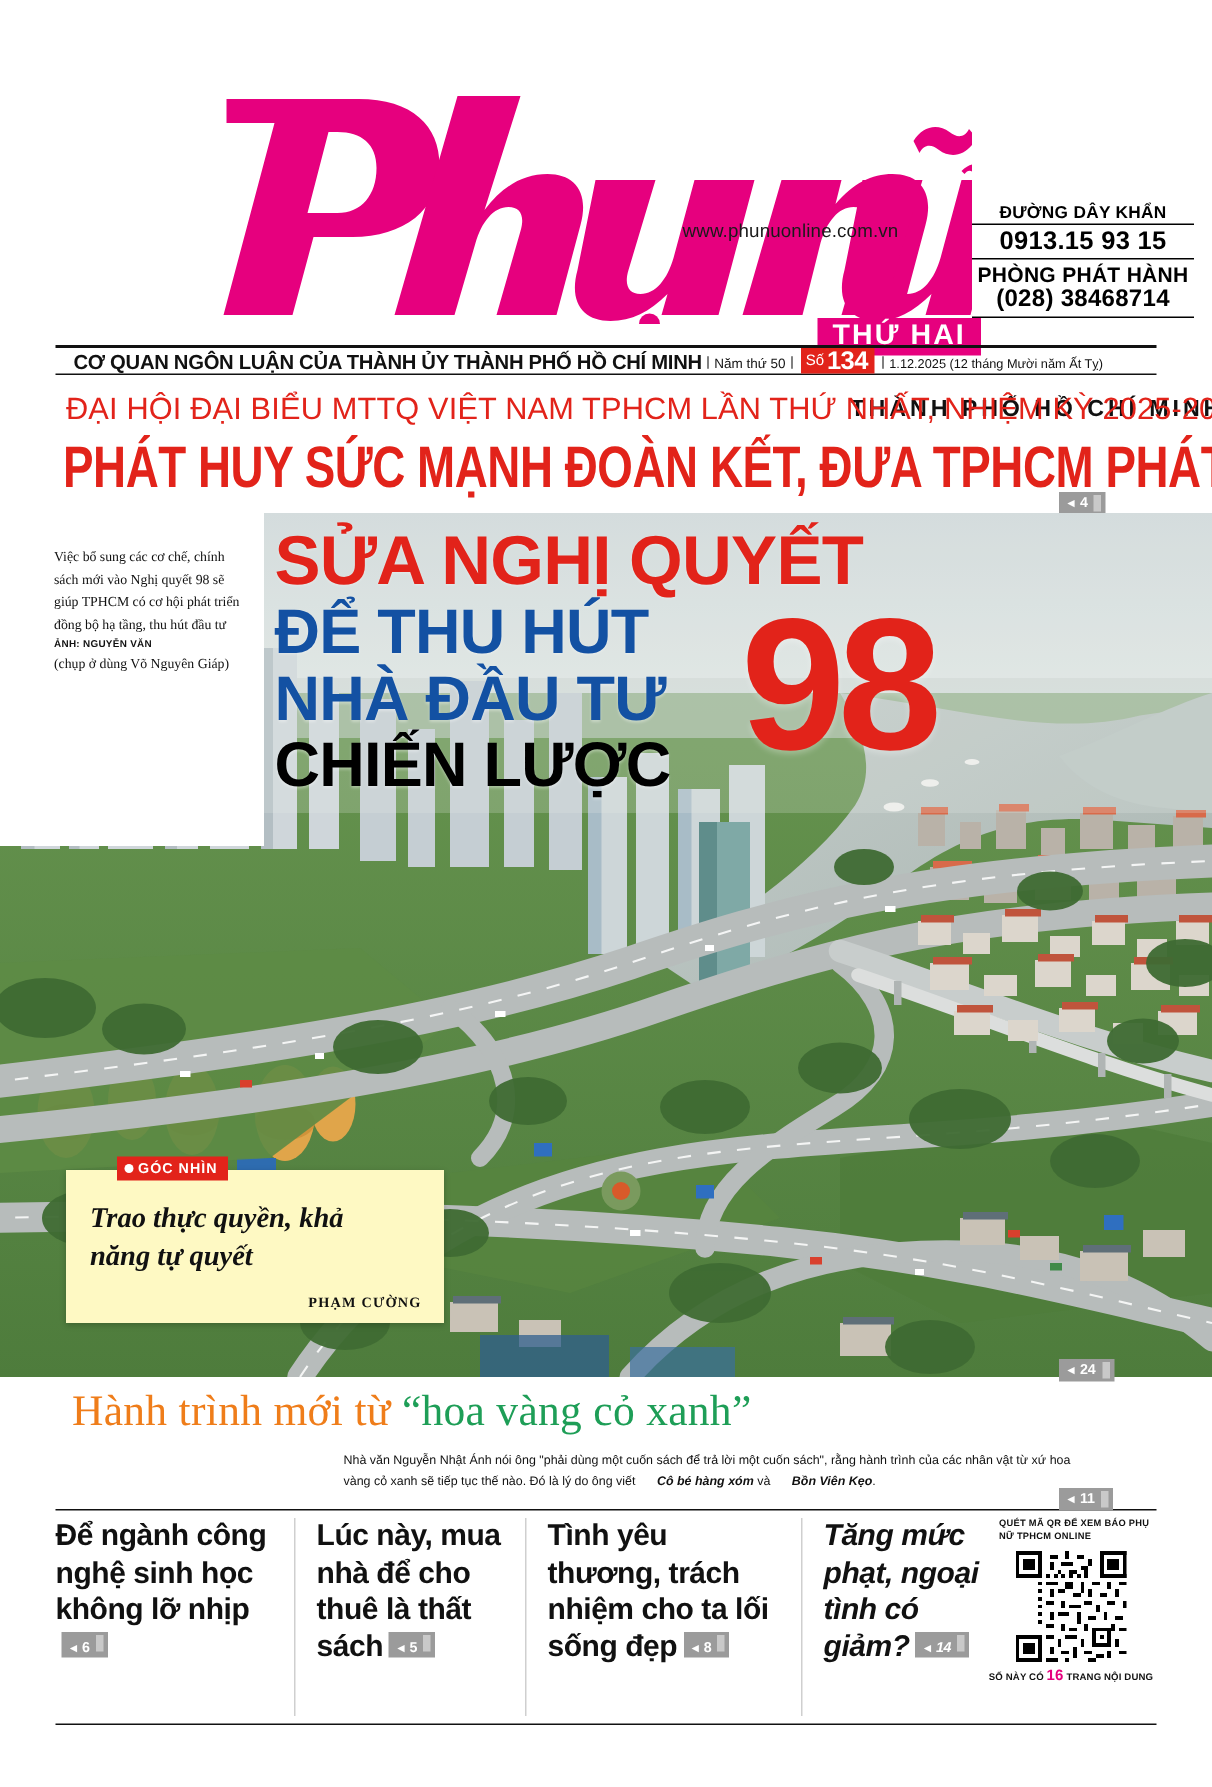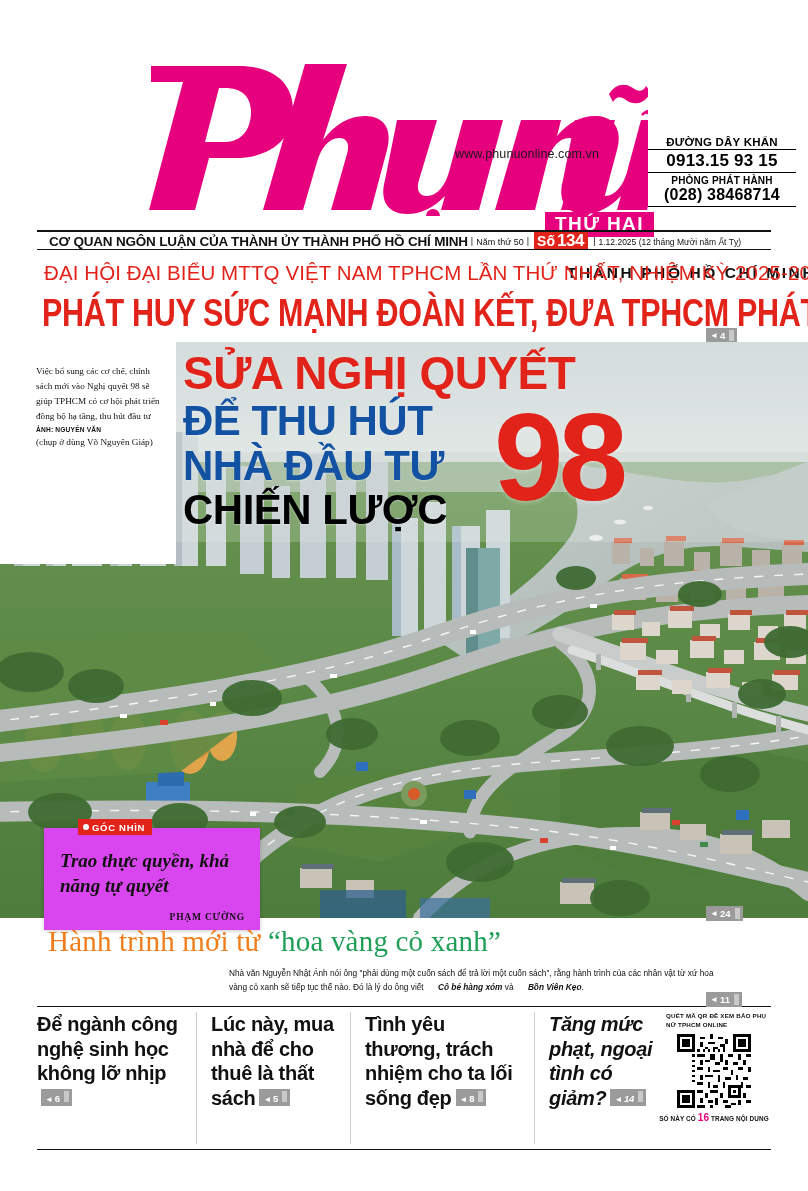--- a/index.html
+++ b/index.html
@@ -75,21 +75,21 @@
     font-size: 11.5px; font-weight: bold; letter-spacing: 0.2px;
     border-bottom: 1.6px solid #000; padding-bottom: 1px;
     white-space: nowrap;
   }
   .hotline .hl-num {
     font-size: 17px; font-weight: bold; letter-spacing: 0.2px;
     border-bottom: 1.6px solid #000; padding: 1px 0 1px 0;
     white-space: nowrap;
   }
   .hotline .hl-label2 {
-    font-size: 10px; font-weight: bold; letter-spacing: 0.2px;
+    font-size: 14px; font-weight: bold; letter-spacing: 0.2px;
     padding-top: 2px;
     white-space: nowrap;
   }
   .hotline .hl-num2 {
     font-size: 16px; font-weight: bold; letter-spacing: 0.2px;
     border-bottom: 1.6px solid #000; padding-bottom: 2px;
     white-space: nowrap;
   }
 
   
@@ -110,21 +110,21 @@
     line-height: 18px;
   }
   .organ-sep { color: #111; font-size: 9px; line-height: 19px; padding: 0 3px; }
   .organ-year { font-size: 9px; color: #111; line-height: 20px; white-space: nowrap; }
   .issue-chip {
     background: #e2231a; color: #fff;
     display: flex; align-items: center;
     padding: 0 4px 0 3px; margin: 0 2px;
     line-height: 1;
   }
-  .issue-chip .so { font-size: 14px; font-weight: bold; padding-right: 2px; }
+  .issue-chip .so { font-size: 10px; font-weight: normal; padding-right: 2px; }
   .issue-chip .num { font-size: 17px; font-weight: bold; letter-spacing: -0.4px; }
   .organ-date { font-size: 8.5px; color: #111; line-height: 20px; white-space: nowrap; }
 
   
   .kicker {
     position: absolute;
     left: 44px; top: 261px;
     font-size: 20.5px;
     color: #e2231a;
     letter-spacing: 0.1px;
@@ -228,24 +228,23 @@
     color: #e2231a;
     letter-spacing: -5px;
     line-height: 0.82;
     text-shadow: 0 2px 4px rgba(255,255,255,0.3);
   }
 
   
   .opinion {
     position: absolute;
     left: 44px; top: 780px;
-    width: 216px; height: 102px;
-    background: #d946ef;
+    width: 252px; height: 102px;
+    background: #fef9c3;
     box-shadow: 0 1px 4px rgba(0,0,0,0.22);
-    margin-top: 48px;
   }
   .op-tag {
     position: absolute;
     left: 34px; top: -9px;
     background: #e2231a; color: #fff;
     font-size: 9.5px; font-weight: bold;
     letter-spacing: 0.7px;
     padding: 2.5px 7px 2.5px 5px;
     display: flex; align-items: center; gap: 3px;
     white-space: nowrap;

